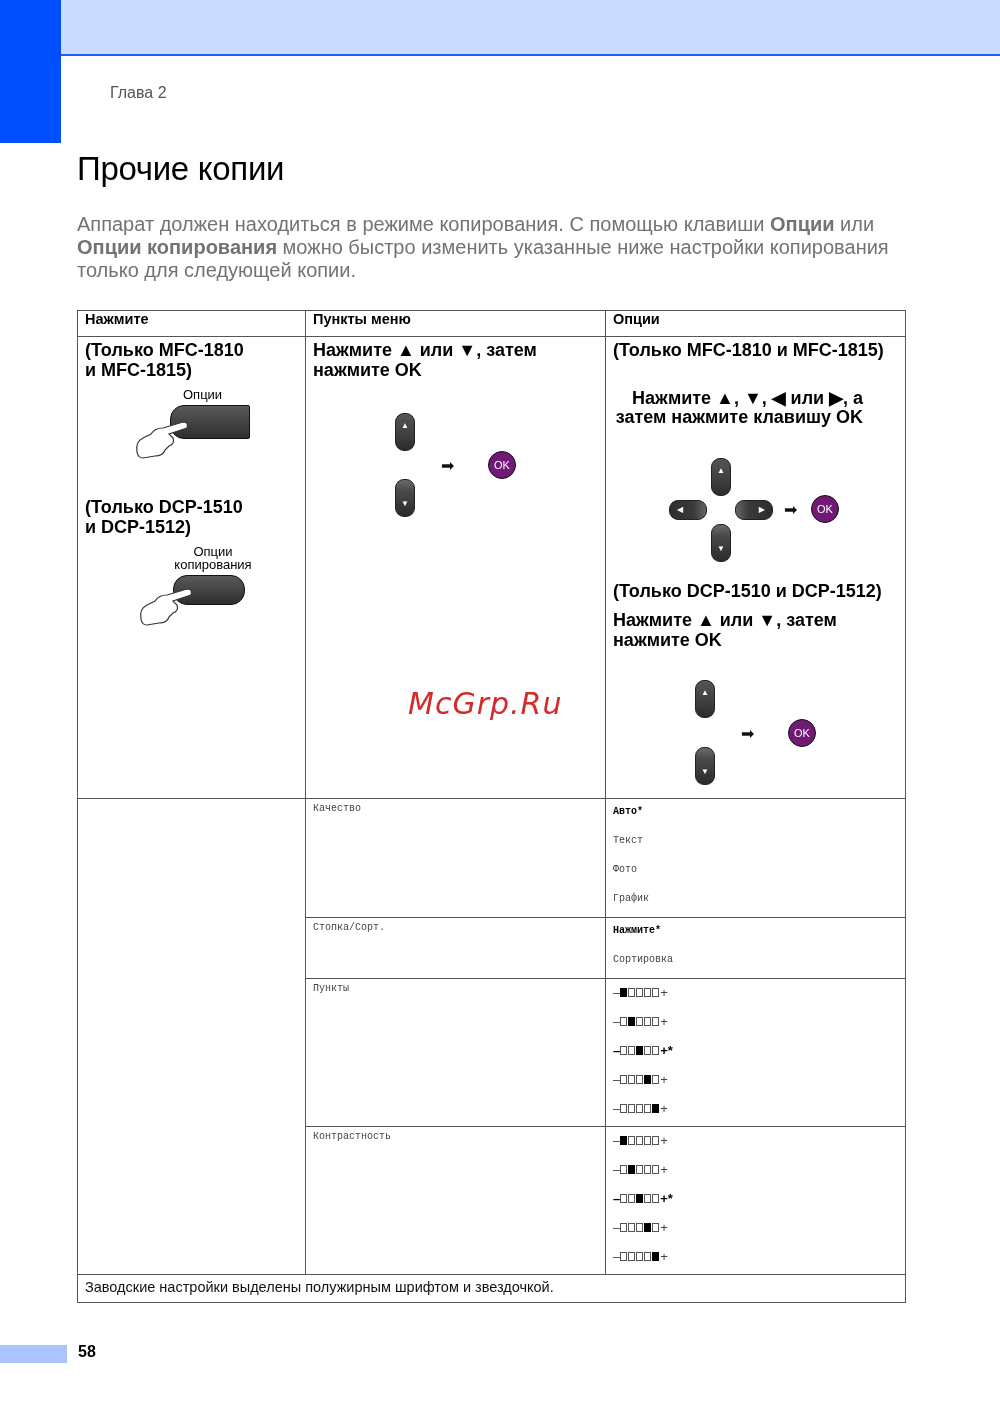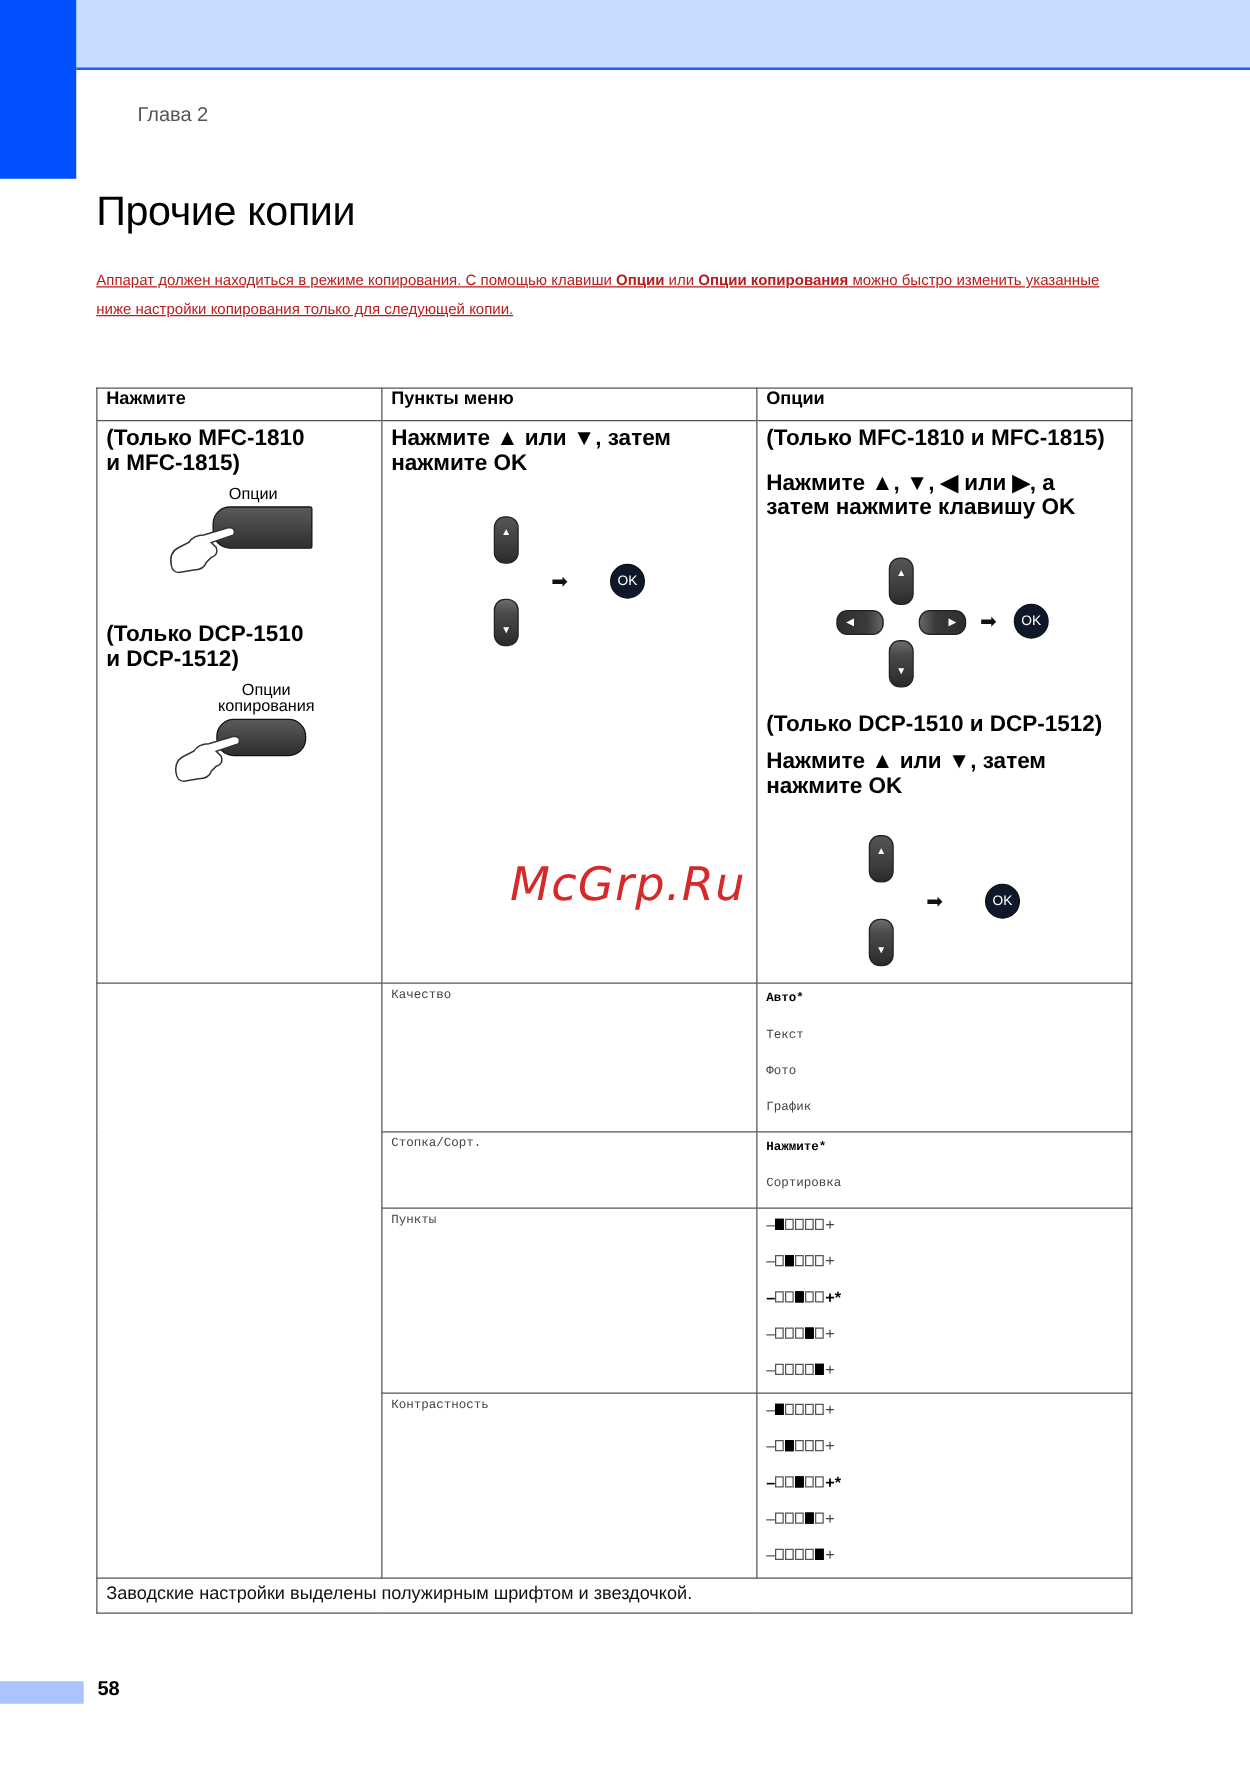--- a/index.html
+++ b/index.html
@@ -2,21 +2,21 @@
 <html><head>
 <meta charset="utf-8">
 <style>
   html, body { margin:0; padding:0; }
   body { width:1000px; height:1413px; position:relative; background:#fff; overflow:hidden;
          font-family:"Liberation Sans", sans-serif; color:#000; }
   .top-band { position:absolute; left:61px; top:0; width:939px; height:54px; background:#c9dbff; border-bottom:2px solid #1e5dff; }
   .side-block { position:absolute; left:0; top:0; width:61px; height:143px; background:#0050ff; }
   .chapter { position:absolute; left:110px; top:84px; font-size:16px; color:#555; }
   .title { position:absolute; left:77px; top:150px; font-size:33px; font-weight:normal; letter-spacing:-0.3px; }
-  .intro { position:absolute; left:77px; top:213px; width:830px; font-size:12px; line-height:23px; color:#b91c1c;text-decoration:underline; }
+  .intro { position:absolute; left:77px; top:213px; width:830px; font-size:20px; line-height:23px; color:#737373; }
   .intro b { font-weight:bold; }
 
   table.opts { position:absolute; left:77px; top:310px; width:828px; border-collapse:collapse; table-layout:fixed; }
   table.opts td { border:1.5px solid #555; vertical-align:top; padding:0 7px; }
   .hdr td { height:26px; font-weight:bold; font-size:14.5px; padding-top:5px; box-sizing:border-box; }
   .bold14 { font-weight:bold; font-size:18px; line-height:19.5px; }
   .mono { font-family:"Liberation Mono", monospace; font-size:10px; color:#444; }
   .mono b { color:#000; }
   .optline { height:29px; line-height:29px; }
   .optline:first-child { margin-top:-6px; }
@@ -26,26 +26,26 @@
   .key { position:absolute; background:linear-gradient(#5a5a5a,#2e2e2e); border-radius:14px; border:1px solid #111; }
   .hand { position:absolute; }
 
   .vkey { position:absolute; width:18px; height:36px; border-radius:9px; background:#3a3a3a; border:1px solid #222; }
   .vkey.up { background:linear-gradient(#555 0%, #3a3a3a 70%, #2a2a2a 100%); }
   .vkey.down { background:linear-gradient(#6b6b6b 0%, #4a4a4a 30%, #2a2a2a 100%); }
   .hkey { position:absolute; width:36px; height:18px; border-radius:9px; background:#3a3a3a; border:1px solid #222; }
   .hkey.left { background:linear-gradient(90deg,#2d2d2d 0%, #3a3a3a 65%, #666 100%); }
   .hkey.right { background:linear-gradient(90deg,#666 0%, #3a3a3a 35%, #2d2d2d 100%); }
   .tri { position:absolute; color:#fff; font-size:8px; line-height:8px; width:100%; text-align:center; }
-  .okbtn { position:absolute; width:26px; height:26px; border-radius:50%; background:#0f172a; border:1px solid #111;
+  .okbtn { position:absolute; width:26px; height:26px; border-radius:50%; background:#701a75; border:1px solid #111;
            color:#fff; font-size:11px; line-height:26px; text-align:center; }
   .arrow { position:absolute; font-size:16px; line-height:16px; color:#111; }
 
   .watermark { position:absolute; left:408px; top:686px; font-family:"DejaVu Sans", sans-serif; font-style:italic;
-               font-size:37px; color:#d42a2a; letter-spacing:1px; }
+               font-size:30px; color:#d42a2a; letter-spacing:1px; }
   .footnote td { font-size:14.5px; height:28px; padding-top:4px !important; box-sizing:border-box; color:#111; }
 
   .page-bar { position:absolute; left:0; top:1345px; width:67px; height:18px; background:#a9c4ff; }
   .page-num { position:absolute; left:78px; top:1343px; font-size:16px; font-weight:bold; }
 
   .scale { display:inline-flex; align-items:center; font-family:"Liberation Sans", sans-serif; font-size:13px; color:#444; }
   .scale .sq { display:inline-block; width:7px; height:9px; border:1px solid #555; margin-right:1px; box-sizing:border-box; }
   .scale .sq.on { background:#000; border-color:#000; }
   .scale.def { color:#000; font-weight:bold; }
 </style>
@@ -100,21 +100,21 @@
             </div>
         <div class="vkey down" style="left:82px;top:99px;">
               <div class="tri" style="top:20px;">▼</div>
             </div>
         <div class="arrow" style="left:128px;top:78px;">➡</div>
         <div class="okbtn" style="left:175px;top:71px;">OK</div>
       </div>
     </td>
     <td>
       <div class="bold14" style="margin-top:4px;">(Только MFC-1810 и MFC-1815)</div>
-      <div class="bold14" style="margin-top:16px;width:250px;">Нажмите ▲, ▼, ◀ или ▶, а затем нажмите клавишу OK</div>
+      <div class="bold14" style="margin-top:28px;width:250px;text-align:right;">Нажмите ▲, ▼, ◀ или ▶, а затем нажмите клавишу OK</div>
       <div style="position:relative;height:150px;">
         <div class="vkey up" style="left:98px;top:30px;">
               <div class="tri" style="top:8px;">▲</div>
             </div>
         <div class="hkey left" style="left:56px;top:72px;">
               <div class="tri" style="top:5px;text-align:left;padding-left:7px;box-sizing:border-box;">◀</div>
             </div>
         <div class="hkey right" style="left:122px;top:72px;">
               <div class="tri" style="top:5px;text-align:right;padding-right:7px;box-sizing:border-box;">▶</div>
             </div>

